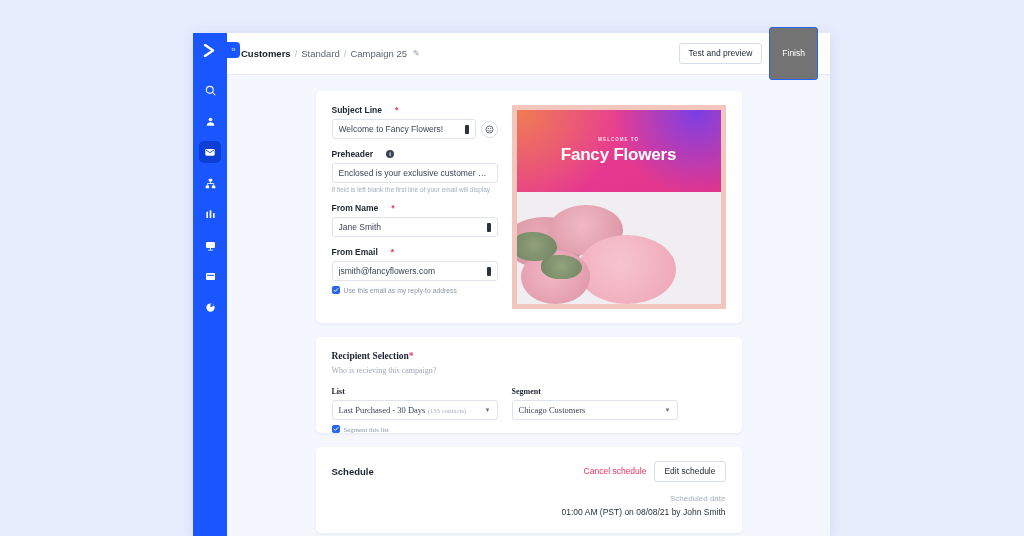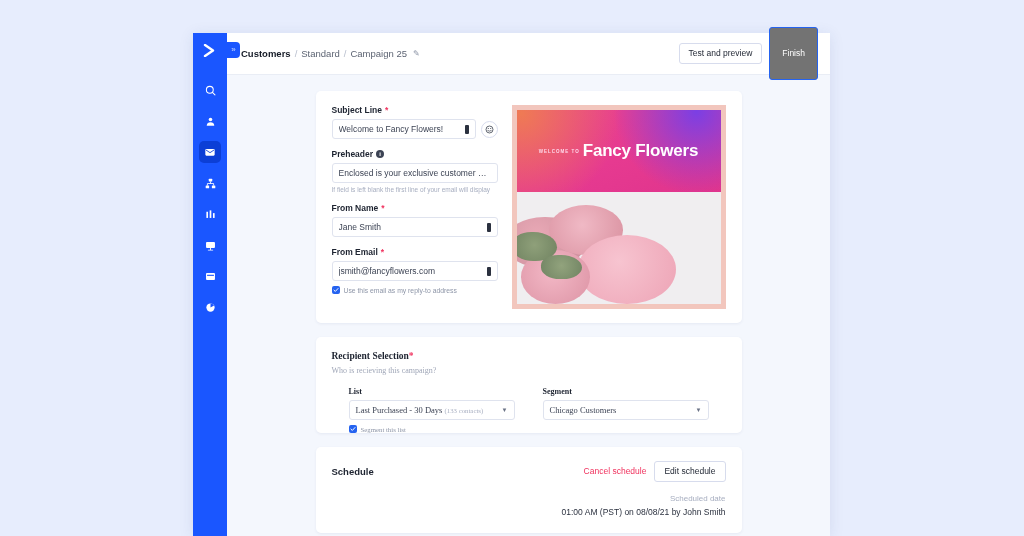--- a/index.html
+++ b/index.html
@@ -81,21 +81,21 @@
     background: #fff;
     border-radius: 5px;
     box-shadow: 0 1px 3px rgba(40,60,120,0.07);
     flex: none;
   }
   .card-1 { padding: 14px 16px; display: flex; gap: 14px; }
   .form-col { width: 166px; flex: 0 0 166px; }
   .preview-col { flex: 1; }
   .field-label {
     font-size: 8.5px; font-weight: bold; color: #1d2330;
-    display: flex; align-items: center; gap: 3px; margin-bottom: 4px;
+    display: flex; align-items: center; gap: 13px; margin-bottom: 4px;
   }
   .req { color: #f0325e; font-weight: bold; }
   .info-dot {
     width: 8px; height: 8px; border-radius: 50%;
     background: #3c4354; color:#fff; font-size:6px;
     display:inline-flex; align-items:center; justify-content:center; font-weight:bold;
   }
   .input-row { display: flex; align-items: center; gap: 5px; }
   .input {
     flex: 1; height: 20px;
@@ -130,33 +130,33 @@
     background: #f2c6bd;
     padding: 5px;
     display: flex; flex-direction: column;
   }
   .preview-banner {
     height: 82px;
     background:
       radial-gradient(circle at 88% 2%, #7b3fe4 0%, rgba(123,63,228,0) 42%),
       radial-gradient(circle at 2% 4%, #ef7a54 0%, rgba(239,122,84,0) 46%),
       linear-gradient(160deg, #e8448f 0%, #e63a90 55%, #e0348d 100%);
-    display: flex; 
+    display: flex; flex-direction: column;
     align-items: center; justify-content: center;
     gap: 3px;
   }
   .banner-kicker { font-size: 4.5px; letter-spacing: 1px; color: #ffd9ec; font-weight: bold; }
   .banner-title { font-size: 17px; color: #ffffff; font-weight: bold; letter-spacing: -0.2px; }
   .preview-photo { flex: 1; background: #f0eef0; position: relative; overflow: hidden; }
   .rose { position: absolute; border-radius: 50%; }
   
   .card-2 { padding: 14px 16px 0; font-family: Liberation Serif, serif; }
   .section-title { font-size: 9.5px; font-weight: bold; color: #1d2330; }
   .section-sub { font-size: 8px; color: #a0a7b8; margin-top: 5px; }
-  .dd-row { display: flex; gap: 28px; margin-top: 12px; justify-content: center; }
+  .dd-row { display: flex; gap: 14px; margin-top: 12px; }
   .dd-group { width: 166px; flex: 0 0 166px; }
   .dd-label { font-size: 8px; font-weight: bold; color: #1d2330; margin-bottom: 4px; }
   .select {
     height: 20px; border: 1px solid #dfe3ee; border-radius: 3px;
     display: flex; align-items: center; justify-content: space-between;
     padding: 0 6px; font-size: 8.5px; color: #3c4354; background:#fff;
   }
   .select .muted { color: #a7aec0; font-size: 6.8px; }
   .caret { color: #6b7386; font-size: 6px; line-height:1; }
   

